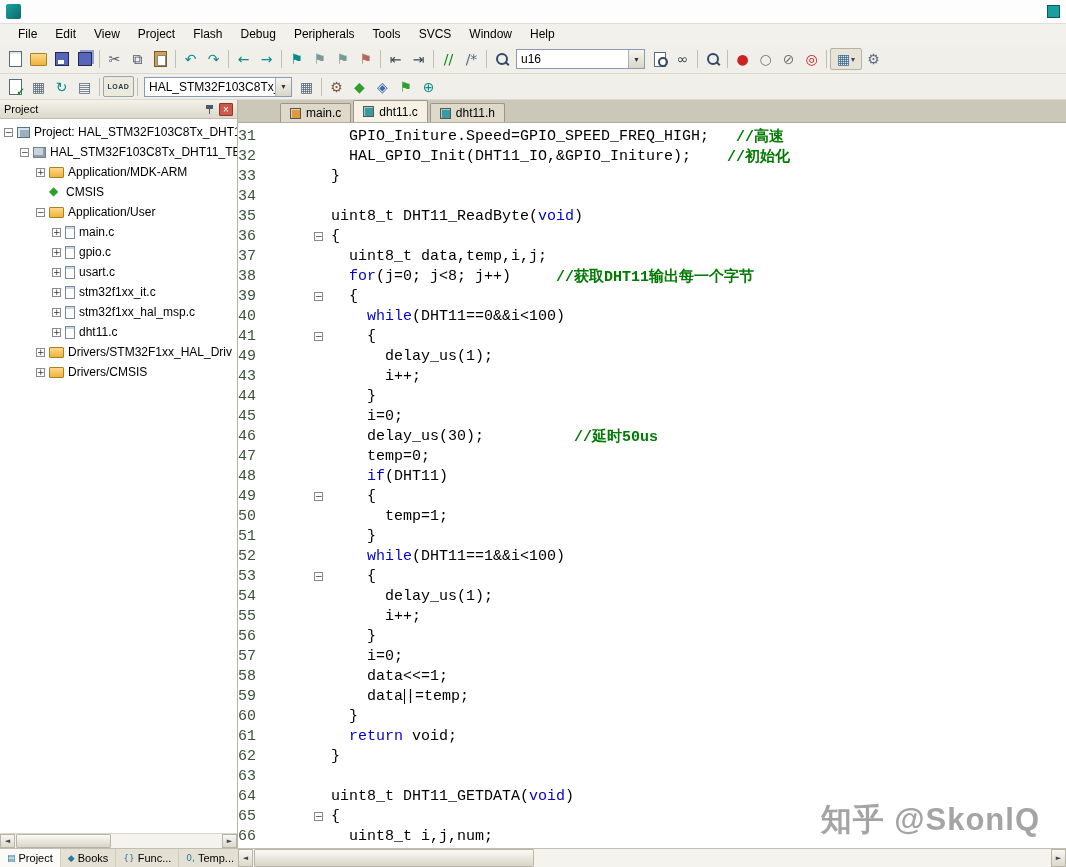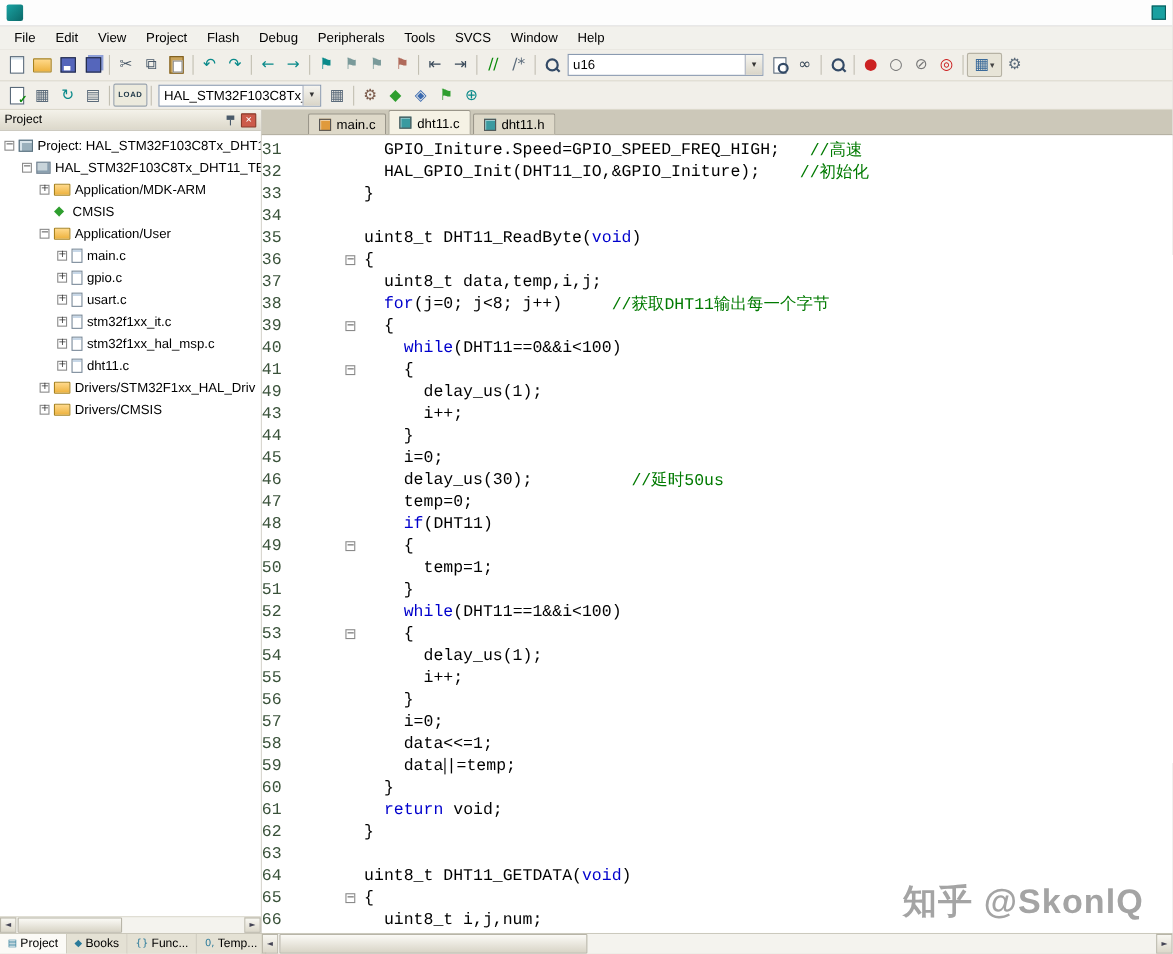--- a/index.html
+++ b/index.html
@@ -5,21 +5,21 @@
 *{margin:0;padding:0;box-sizing:border-box;}
 html,body{width:1066px;height:867px;}
 body{font-family:"Liberation Sans",sans-serif;font-size:12px;color:#000;background:#d4d0c8;overflow:hidden;position:relative;}
 .glyph,.g,.sub,.expander,.fold-box,.btab-ico,.sb-btn{font-family:"DejaVu Sans","Liberation Sans",sans-serif;}
 
 .titlebar{height:24px;background:#fdfdfd;border-bottom:1px solid #dedede;display:flex;align-items:center;gap:6px;padding:0 6px;}
 .app-icon{width:15px;height:15px;background:linear-gradient(135deg,#1aa3a3,#0b6868);border-radius:2px;flex:none;}
 .window-title{font-size:12px;white-space:nowrap;overflow:hidden;}
 .title-right-icon{margin-left:auto;width:13px;height:13px;background:#18a0a0;border:1px solid #0a5a5a;flex:none;}
 
-.menubar{height:21px;background:#f2f1ec;display:flex;align-items:center;padding:0 4px;}
+.menubar{height:21px;background:#f2f1ec;display:flex;align-items:center;padding:0 9px;}
 .menu-item{padding:2px 9px 3px;font-size:12px;cursor:default;}
 
 .toolbar{display:flex;align-items:center;padding:0 4px;background:#f1efe9;border-bottom:1px solid #dcd9cc;}
 #toolbar-main{height:29px;}
 #toolbar-build{height:26px;}
 .sep{width:1px;height:18px;background:#c2bfb2;margin:0 3px;flex:none;}
 .tbi{width:23px;height:22px;display:flex;align-items:center;justify-content:center;position:relative;flex:none;font-size:14px;border-radius:2px;}
 .tbi .g{line-height:1;}
 .tbi .sub{font-size:8px;color:#444;margin-left:1px;}
 .tbi.wide{width:32px;border:1px solid #b6b2a4;background:#e7e4d7;}
@@ -74,21 +74,21 @@
 .tab{height:19px;display:flex;align-items:center;gap:5px;padding:0 9px;background:#ded9c9;border:1px solid #9a968a;border-bottom:none;font-size:12px;border-radius:2px 2px 0 0;}
 .tab.active{height:22px;background:#f5f2e5;}
 .tab-ico{width:11px;height:11px;border:1px solid #555;flex:none;box-shadow:inset 1px 1px 0 rgba(255,255,255,.5);}
 .code{flex:1;background:#fff;font-family:"Liberation Mono","DejaVu Sans Mono",monospace;padding-top:3px;overflow:hidden;}
 .codeline{height:20px;display:flex;align-items:center;font-size:15px;white-space:pre;}
 .lnum{width:76px;padding-right:9px;color:#3a523a;flex:none;}
 .fold{width:17px;flex:none;display:flex;align-items:center;}
 .fold-box{width:9px;height:9px;border:1px solid #8a8a8a;font-size:9px;line-height:7px;text-align:center;color:#333;background:#fff;}
 .t{color:#000;}
 .k{color:#0000cc;}
-.m{color:#007a00;}
+.m{color:#007a00;font-weight:bold;}
 .caret{width:1px;height:15px;background:#000;flex:none;margin:0 1px;}
 
 .bottombar{height:19px;display:flex;background:#f2f1ea;border-top:1px solid #c2bfb2;}
 .bottom-left{width:238px;display:flex;flex:none;border-right:1px solid #c2bfb2;}
 .btab{display:flex;align-items:center;gap:3px;padding:0 7px;font-size:11px;border-right:1px solid #cfccc0;background:#e4e1d4;white-space:nowrap;}
 .btab.active{background:#fbfaf6;}
 .btab-ico{font-size:9px;color:#2a7a9a;}
 .bottom-right{flex:1;display:flex;align-items:stretch;}
 
 .watermark{position:absolute;right:26px;bottom:26px;font-size:31px;color:#a4a4a4;font-weight:bold;letter-spacing:1px;}
@@ -163,21 +163,21 @@
     </div>
     <div class="sep"></div>
     <div class="tbi">
       <span class="g" style="color: rgb(10, 138, 10);">//</span>
     </div>
     <div class="tbi">
       <span class="g" style="color: rgb(90, 106, 122);">/*</span>
     </div>
     <div class="sep"></div>
     <div class="tbi ic-mag"></div>
-    <div class="combo" style="width: 178px;">
+    <div class="combo" style="width: 129px;">
       <span class="combo-val">u16</span>
       <span class="combo-btn">▼</span>
     </div>
     <div class="tbi ic-magdoc"></div>
     <div class="tbi">
       <span class="g" style="color: rgb(58, 74, 90);">∞</span>
     </div>
     <div class="sep"></div>
     <div class="tbi ic-mag"></div>
     <div class="sep"></div>

